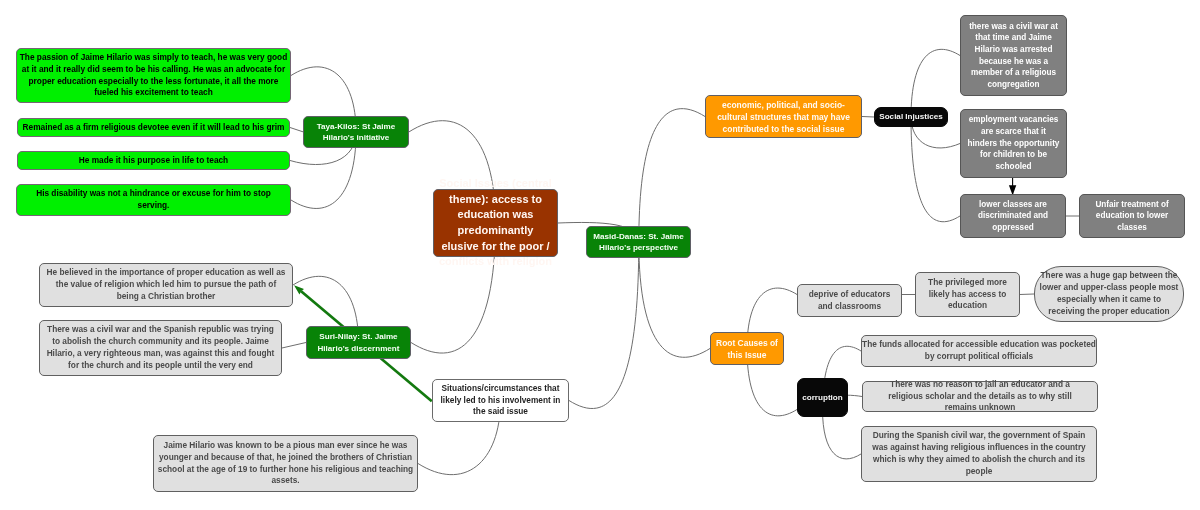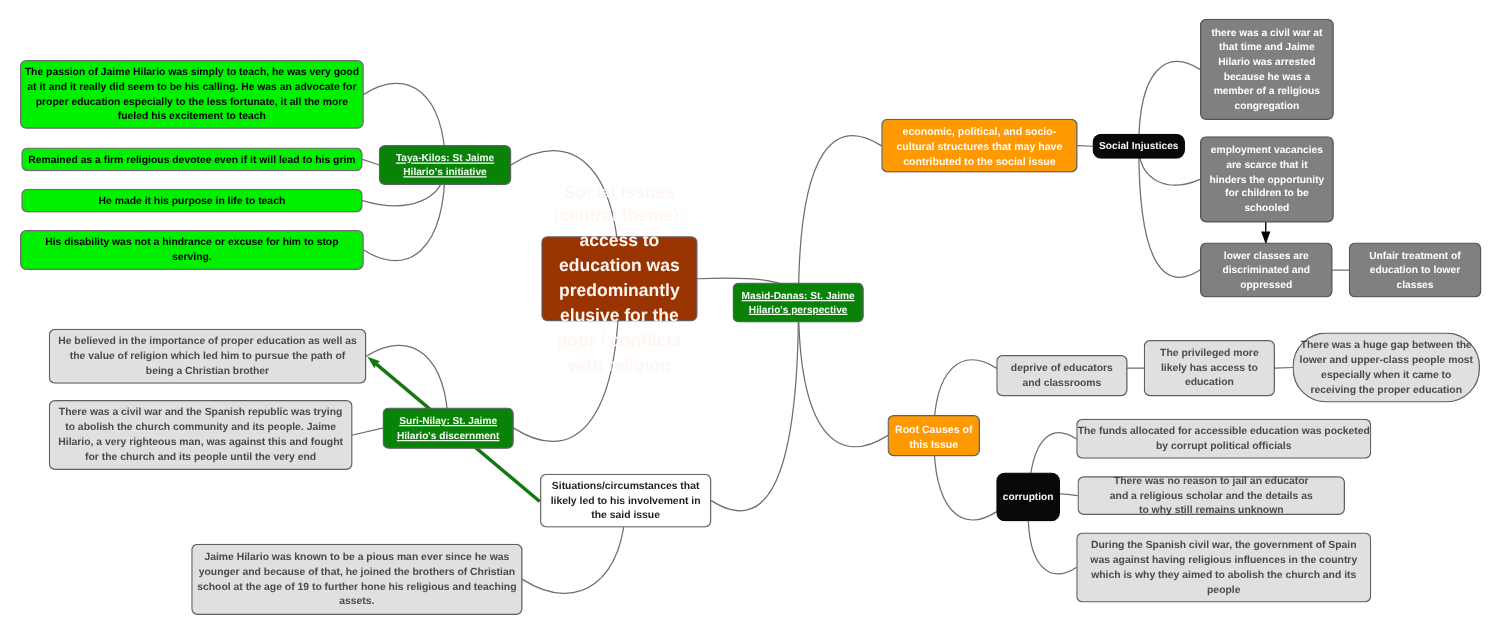--- a/index.html
+++ b/index.html
@@ -7,22 +7,22 @@
        font-family:"Liberation Sans",sans-serif;-webkit-font-smoothing:antialiased;}
   #canvas{position:relative;width:1200px;height:510px;background:#fff;}
   svg.links{position:absolute;left:0;top:0;width:1200px;height:510px;}
   .node{position:absolute;box-sizing:border-box;display:flex;align-items:center;
         justify-content:center;text-align:center;font-weight:bold;border-radius:5px;
         line-height:1.42;}
   .node .t{display:block;width:100%;}
   .node{will-change:transform;}
 
   .leaf-green{background:#00f000;color:#000000;border:1px solid #756575;font-size:8.3px;}
-  .dark-green{background:#088307;color:#f6fff6;border:1px solid #5f5f66;font-size:8.1px;text-decoration:underline;}
-  .central{background:#993300;color:#fff6f2;border:1px solid #5f5f66;font-size:14px;}
+  .dark-green{background:#088307;color:#f6fff6;border:1px solid #5f5f66;font-size:8.1px;}
+  .central{background:#993300;color:#fff6f2;border:1px solid #5f5f66;font-size:11px;}
   .orange{background:#ff9900;color:#fffaf4;border:1px solid #5f5f66;font-size:8.45px;}
   .black{background:#080808;color:#f7f7f7;border:1px solid #080808;font-size:8.1px;border-radius:7px;}
   .gray-box{background:#808080;color:#ffffff;border:1px solid #555555;font-size:8.2px;}
   .leaf-gray{background:#e0e0e0;color:#4a4a4a;border:1px solid #606060;font-size:8.3px;}
   .white-box{background:#ffffff;color:#1f1f1f;border:1px solid #6b6b6b;font-size:8.3px;}
 </style>
 </head>
 <body>
 
 <div id="canvas">
@@ -140,19 +140,19 @@
       <span class="t">There was a huge gap between the lower and upper-class people most especially when it came to receiving the proper education</span>
     </div>
 
   <div class="node black" style="left:797px;top:378px;width:51px;height:39px;padding:0 4px;">
       <span class="t">corruption</span>
     </div>
 
   <div class="node leaf-gray" style="left:861px;top:335px;width:236px;height:32px;padding:0 0;">
       <span class="t">The funds allocated for accessible education was pocketed by corrupt political officials</span>
     </div>
-  <div class="node leaf-gray" style="left:862px;top:381px;width:214px;height:31px;padding:0 22px;">
+  <div class="node leaf-gray" style="left:862px;top:381px;width:236px;height:31px;padding:0 22px;">
       <span class="t">There was no reason to jail an educator and a religious scholar and the details as to why still remains unknown</span>
     </div>
   <div class="node leaf-gray" style="left:861px;top:426px;width:236px;height:56px;padding:0 6px;">
       <span class="t">During the Spanish civil war, the government of Spain was against having religious influences in the country which is why they aimed to abolish the church and its people</span>
     </div>
 </div>
 
 </body></html>

